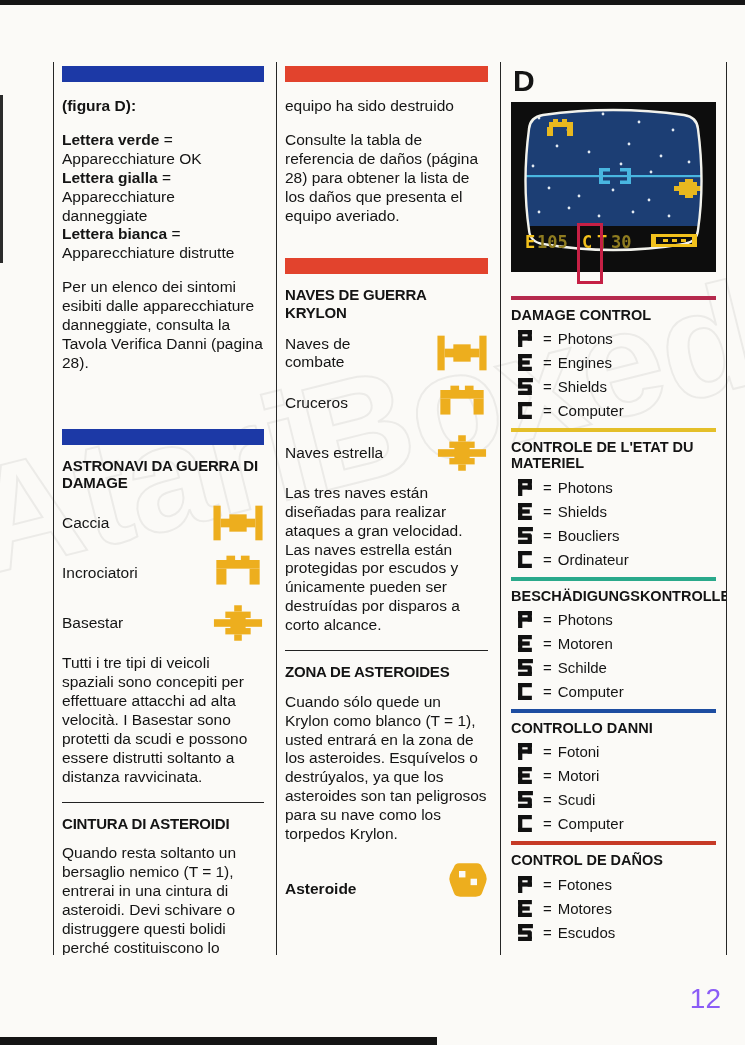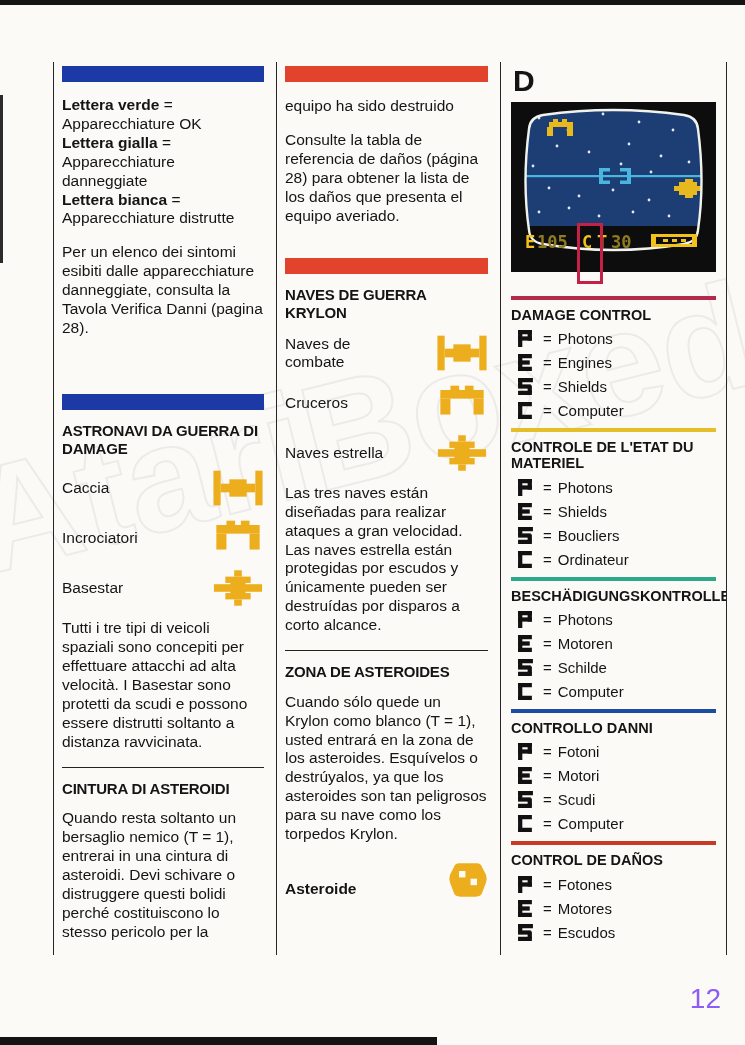--- a/index.html
+++ b/index.html
@@ -66,20 +66,21 @@
 <div class="page">
   <div class="top-strip"></div>
   <div class="left-mark"></div>
   <div class="bottom-strip"></div>
   <div class="watermark">AtariBoxed</div>
 
   <div class="columns">
 
     <section class="col col1">
       <div class="bar blue"></div>
+      <p class="intro">(figura D):</p>
 
       <div class="legend-block">
 
           <div class="entry">
             <strong>Lettera verde</strong>
             <span>= Apparecchiature OK</span>
           </div>
 
           <div class="entry">
             <strong>Lettera gialla</strong>

